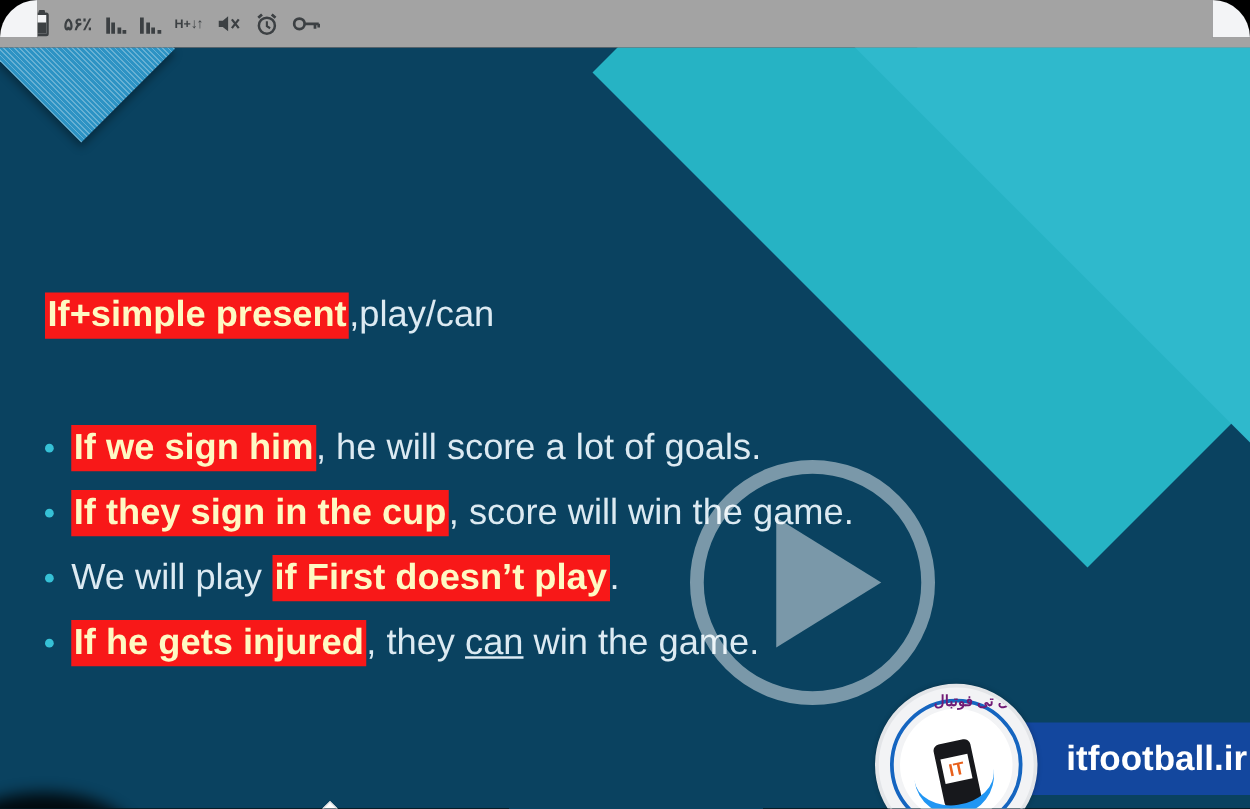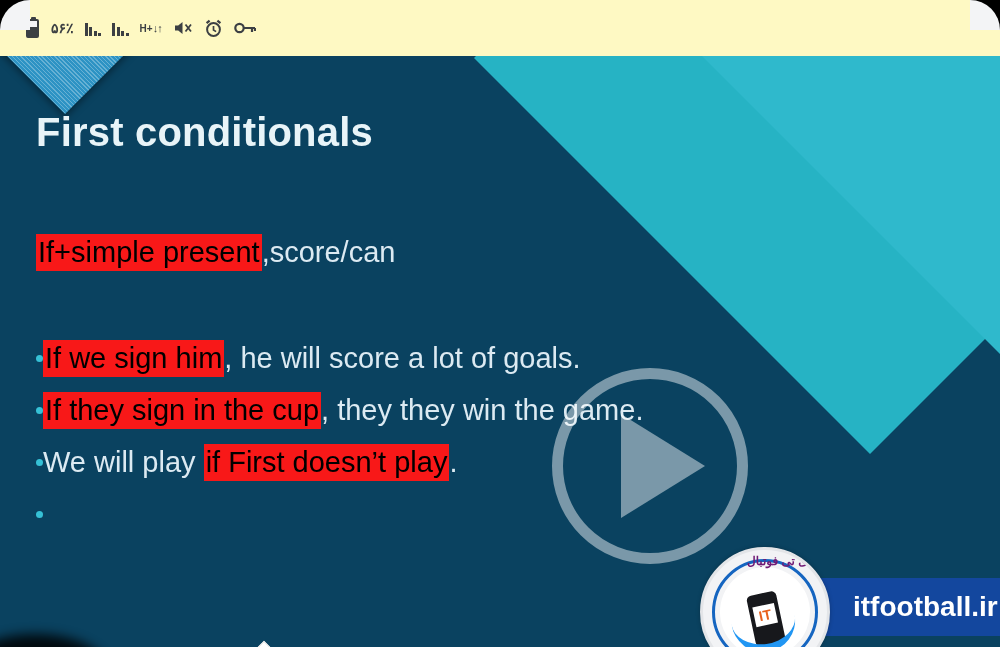--- a/index.html
+++ b/index.html
@@ -20,22 +20,22 @@
     height: 647px;
     background: #000000;
     overflow: hidden;
   }
 
   
   #statusbar {
     position: absolute;
     left: 0; top: 0;
     width: 1000px;
-    height: 56px;
-    background: #fef9c3;
+    height: 38px;
+    background: #a3a3a3;
     border-top-left-radius: 26px;
     border-top-right-radius: 26px;
     display: flex;
     align-items: center;
     padding-left: 26px;
     box-sizing: border-box;
     gap: 11px;
     z-index: 30;
   }
   .sb-icon {
@@ -201,35 +201,37 @@
   #formula-line {
     position: absolute;
     left: 36px;
     top: 198px;
     font-size: 29px;
     color: #dceaf2;
     white-space: nowrap;
   }
   .hl {
     background: #f81818;
-    color: #000000;
+    color: #fef9c3;
     padding: 2px 2px 3px 2px;
     box-decoration-break: clone;
+    font-weight: bold;
     -webkit-box-decoration-break: clone;
   }
 
   #bullets {
     position: absolute;
     left: 36px;
     top: 300px;
     width: 700px;
   }
   .bullet-row {
     display: flex;
     align-items: flex-start;
+    gap: 14px;
     margin-bottom: 12px;
     font-size: 29px;
     color: #dceaf2;
     line-height: 40px;
     white-space: nowrap;
   }
   .bullet-dot {
     flex: 0 0 auto;
     width: 7px;
     height: 7px;
@@ -438,51 +440,53 @@
 
   <div id="slide">
 
     <div class="band band-b"></div>
     <div class="band band-a"></div>
     <div class="band band-c"></div>
     <div class="tri-topleft"></div>
 
     <div id="content">
 
-      <div id="slide-title">First conditionals</div>
 
       <div id="formula-line">
-        <span class="hl">If+simple present</span><span>,score/can</span>
+        <span class="hl">If+simple present</span><span>,play/can</span>
       </div>
 
       <div id="bullets">
 
         <div class="bullet-row">
           <span class="bullet-dot"></span>
           <span class="bullet-text">
             <span class="hl">If we sign him</span><span>, he will score a lot of goals.</span>
           </span>
         </div>
 
         <div class="bullet-row">
           <span class="bullet-dot"></span>
           <span class="bullet-text">
-            <span class="hl">If they sign in the cup</span><span>, they they win the game.</span>
+            <span class="hl">If they sign in the cup</span><span>, score will win the game.</span>
           </span>
         </div>
 
         <div class="bullet-row">
           <span class="bullet-dot"></span>
           <span class="bullet-text">
             <span>We will play </span><span class="hl">if First doesn’t play</span><span>.</span>
           </span>
         </div>
 
         <div class="bullet-row">
           <span class="bullet-dot"></span>
+          <span class="bullet-text">
+            <span class="hl">If he gets injured</span><span>, they </span><span class="und">can</span><span> win the game.</span>
+          </span>
         </div>
 
       </div>
     </div>
 
     <div id="play-button" title="Play">
       <span class="tri"></span>
     </div>
 
     <div id="watermark">

